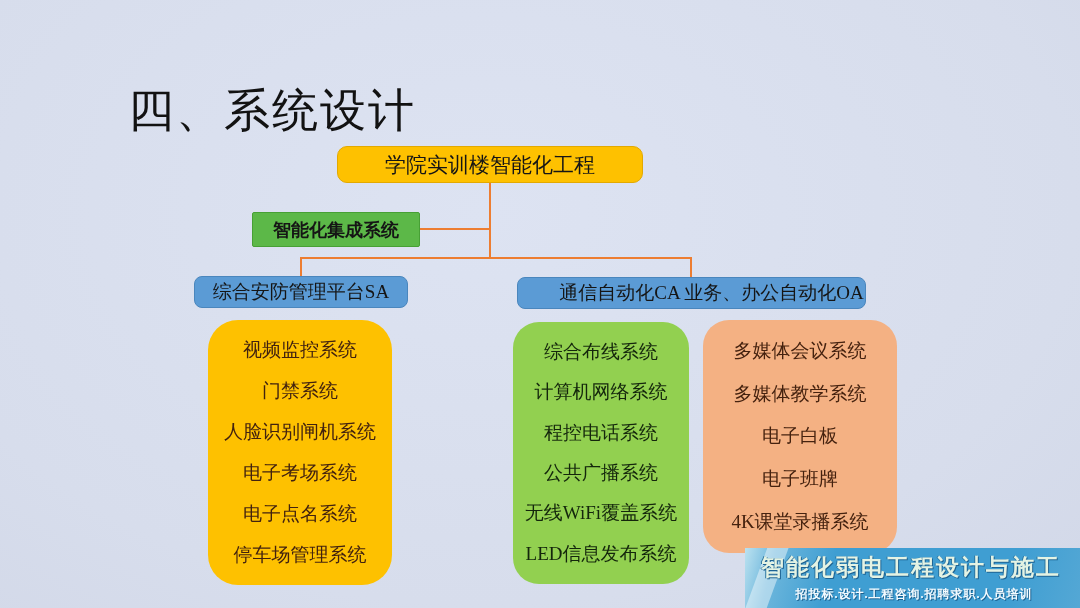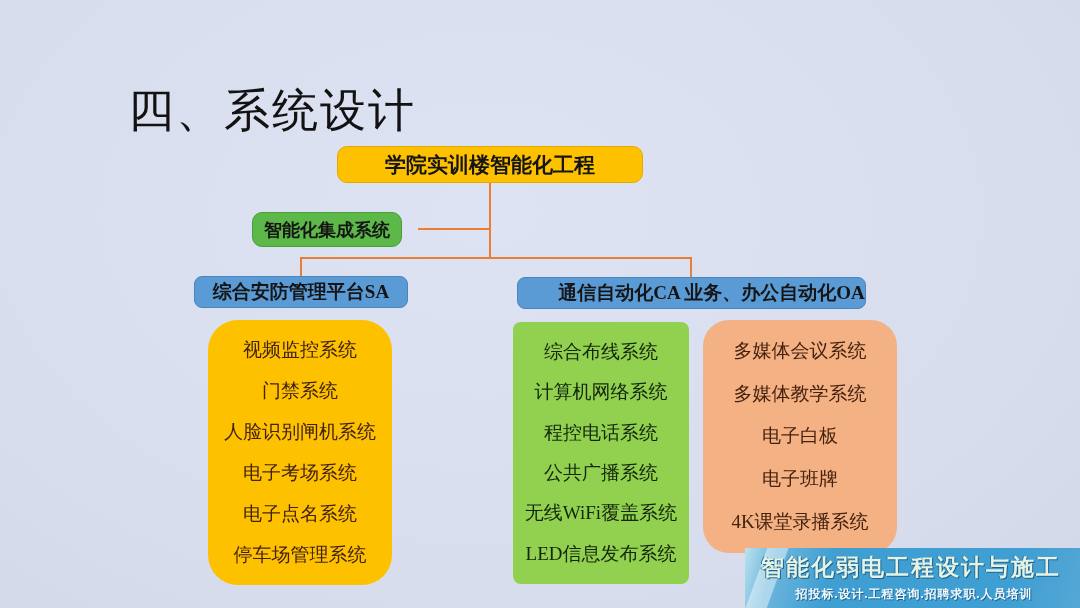--- a/index.html
+++ b/index.html
@@ -7,48 +7,48 @@
     position:relative;width:1080px;height:608px;overflow:hidden;
     background:radial-gradient(ellipse at 45% 35%, #dde3f2 0%, #d7ddec 70%, #d2d8e8 100%);
     font-family:"Liberation Serif","DejaVu Serif",serif;
   }
   .title{
     position:absolute;left:84px;top:80px;font-size:46px;color:#121212;
     letter-spacing:2px;white-space:nowrap;margin-left:44px;
   }
   .node{
     position:absolute;display:flex;align-items:center;justify-content:center;
-    color:#151515;white-space:nowrap;box-sizing:border-box;font-weight:bold;
+    color:#151515;white-space:nowrap;box-sizing:border-box;
   }
   .node-root{
     left:337px;top:146px;width:306px;height:37px;background:#fec100;
     border:1px solid #e3a900;border-radius:10px;font-size:21px;
   }
   .node-integration{
-    left:252px;top:212px;width:150px;height:35px;background:#5cb848;
-    border:1px solid #47a035;border-radius:10px;font-size:18px;font-weight:bold;
+    left:252px;top:212px;width:168px;height:35px;background:#5cb848;
+    border:1px solid #47a035;border-radius:2px;font-size:18px;font-weight:bold;
     font-family:"Liberation Sans","DejaVu Sans",sans-serif;
   }
   .node-blue{
     background:#5b9bd5;border:1px solid #4a86bd;border-radius:8px;font-size:19px;
   }
   .node-sa{left:194px;top:276px;width:214px;height:32px;}
   .node-ca{left:517px;top:277px;width:349px;height:32px;padding-left:40px;}
   .conn{position:absolute;background:#ed7d31;}
   .panel{
     position:absolute;display:flex;flex-direction:column;justify-content:space-around;
     align-items:center;box-sizing:border-box;padding:10px 4px;
   }
   .panel-item{font-size:19px;white-space:nowrap;}
   .panel-yellow{
     left:208px;top:320px;width:184px;height:265px;background:#fec100;border-radius:30px;
     color:#42220f;
   }
   .panel-green{
-    left:513px;top:322px;width:176px;height:262px;background:#92d050;border-radius:8px;
+    left:513px;top:322px;width:176px;height:262px;background:#92d050;border-radius:26px;
     color:#14260c;
   }
   .panel-orange{
     left:703px;top:320px;width:194px;height:233px;background:#f4b183;border-radius:26px;
     color:#45220f;
     align-items:center;
   }
   .banner{
     position:absolute;left:745px;top:548px;width:338px;height:60px;
     background:linear-gradient(105deg,#bce2f0 0%,#6cb6dc 9%,#3f9ed2 26%,#3f9ed2 78%,#55a8d5 100%);

